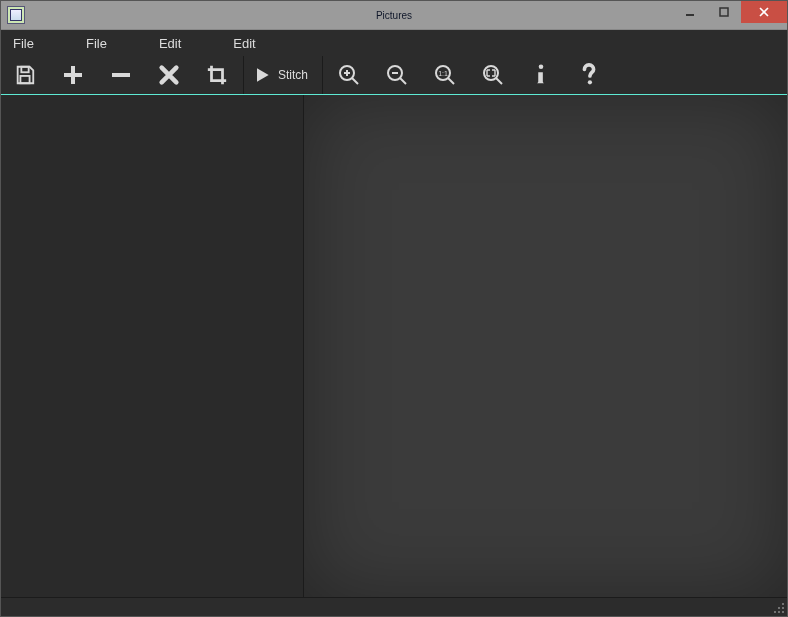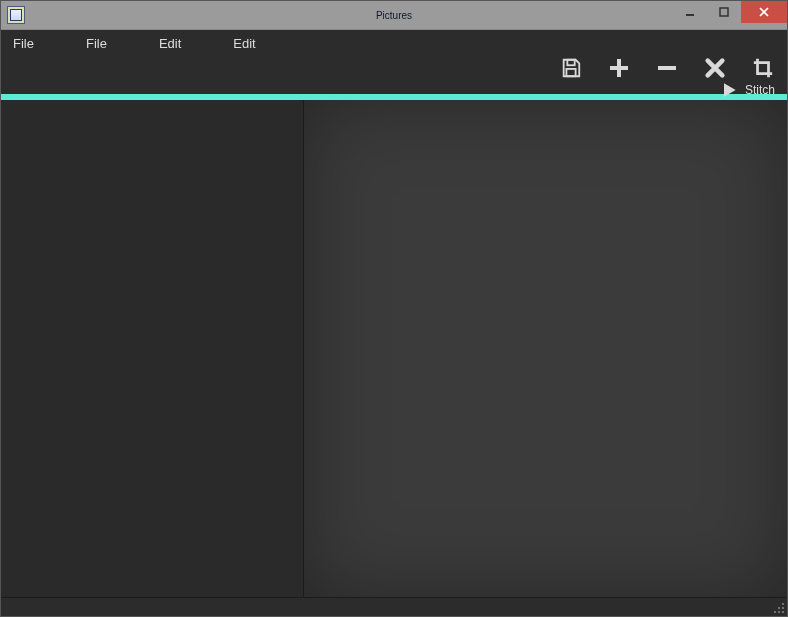--- a/index.html
+++ b/index.html
@@ -87,22 +87,21 @@
   .menubar .menu-item {
     padding: 3px 6px;
     cursor: pointer;
   }
   
   .toolbar {
     height: 38px;
     background: #2c2c2c;
     display: flex;
     align-items: flex-end;
-    border-bottom: 6px solid #5eead4;
-    flex-direction: column;
+    border-bottom: 1px solid #5eead4;
   }
   .tool-group {
     display: flex;
     align-items: center;
     height: 100%;
   }
   .sep {
     width: 1px;
     height: 100%;
     background: #1b1b1b;

